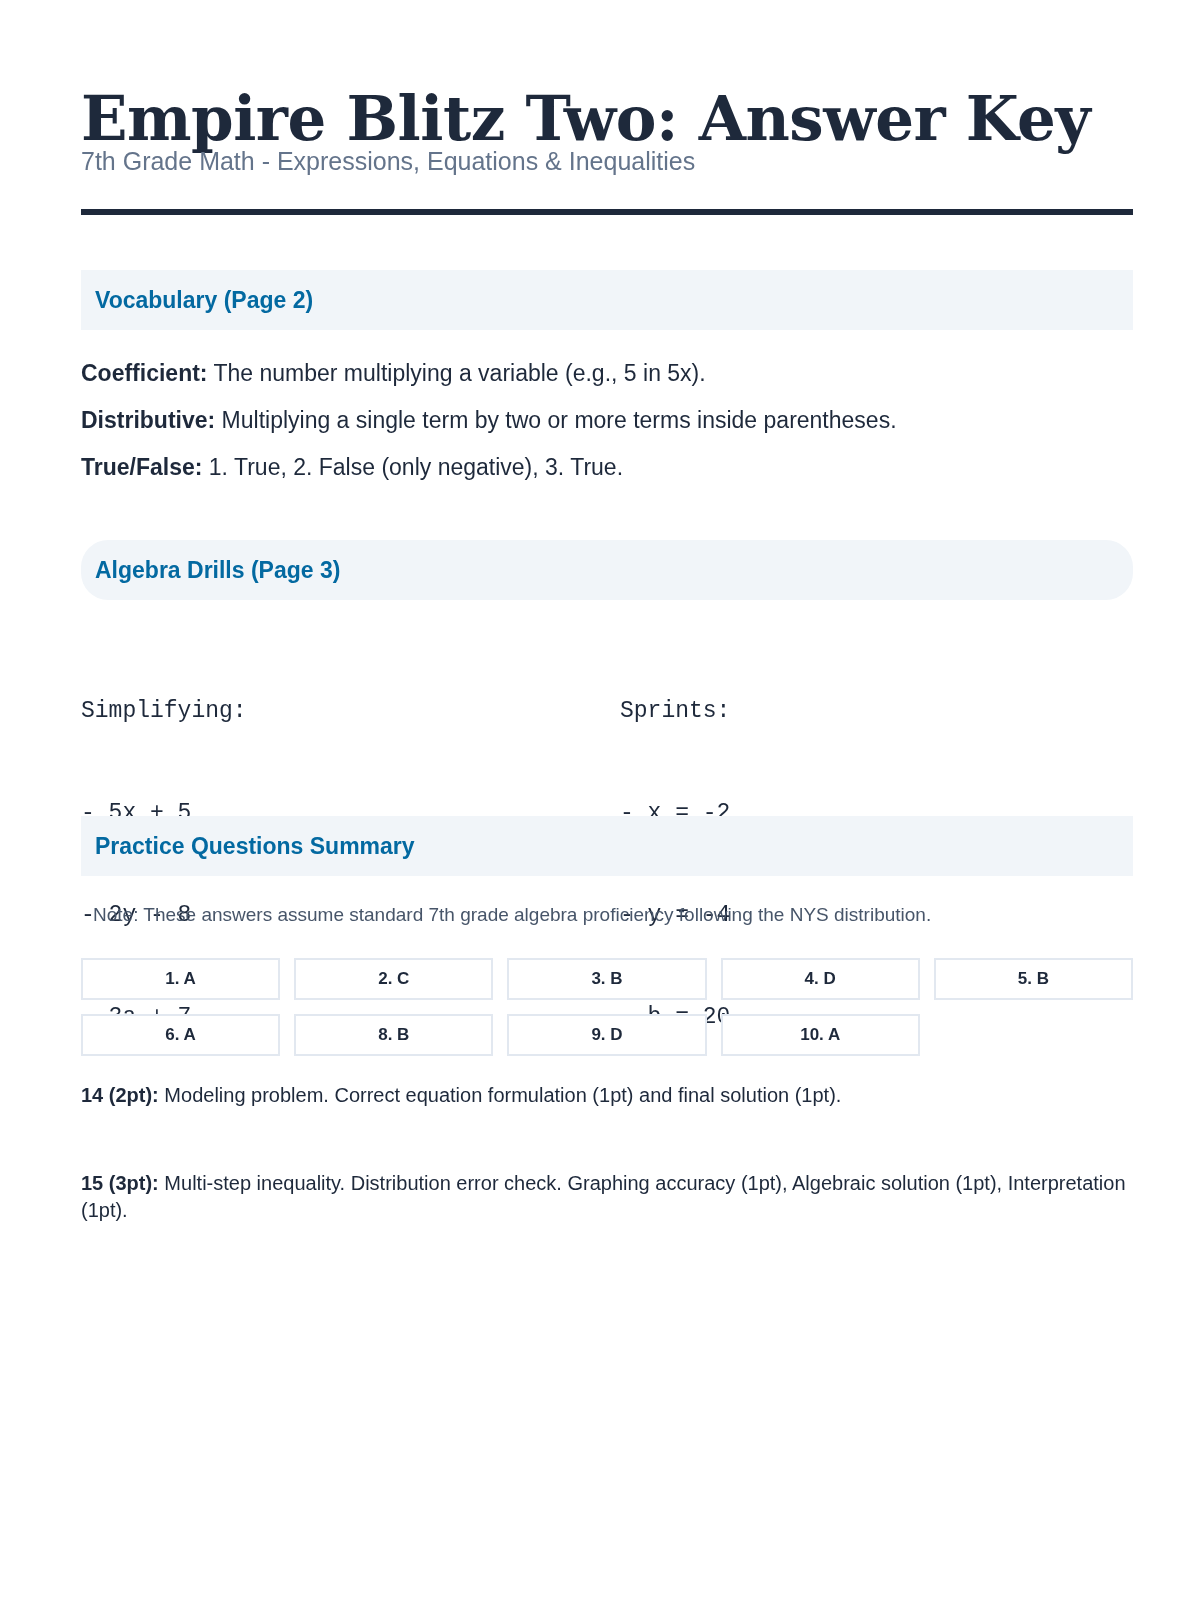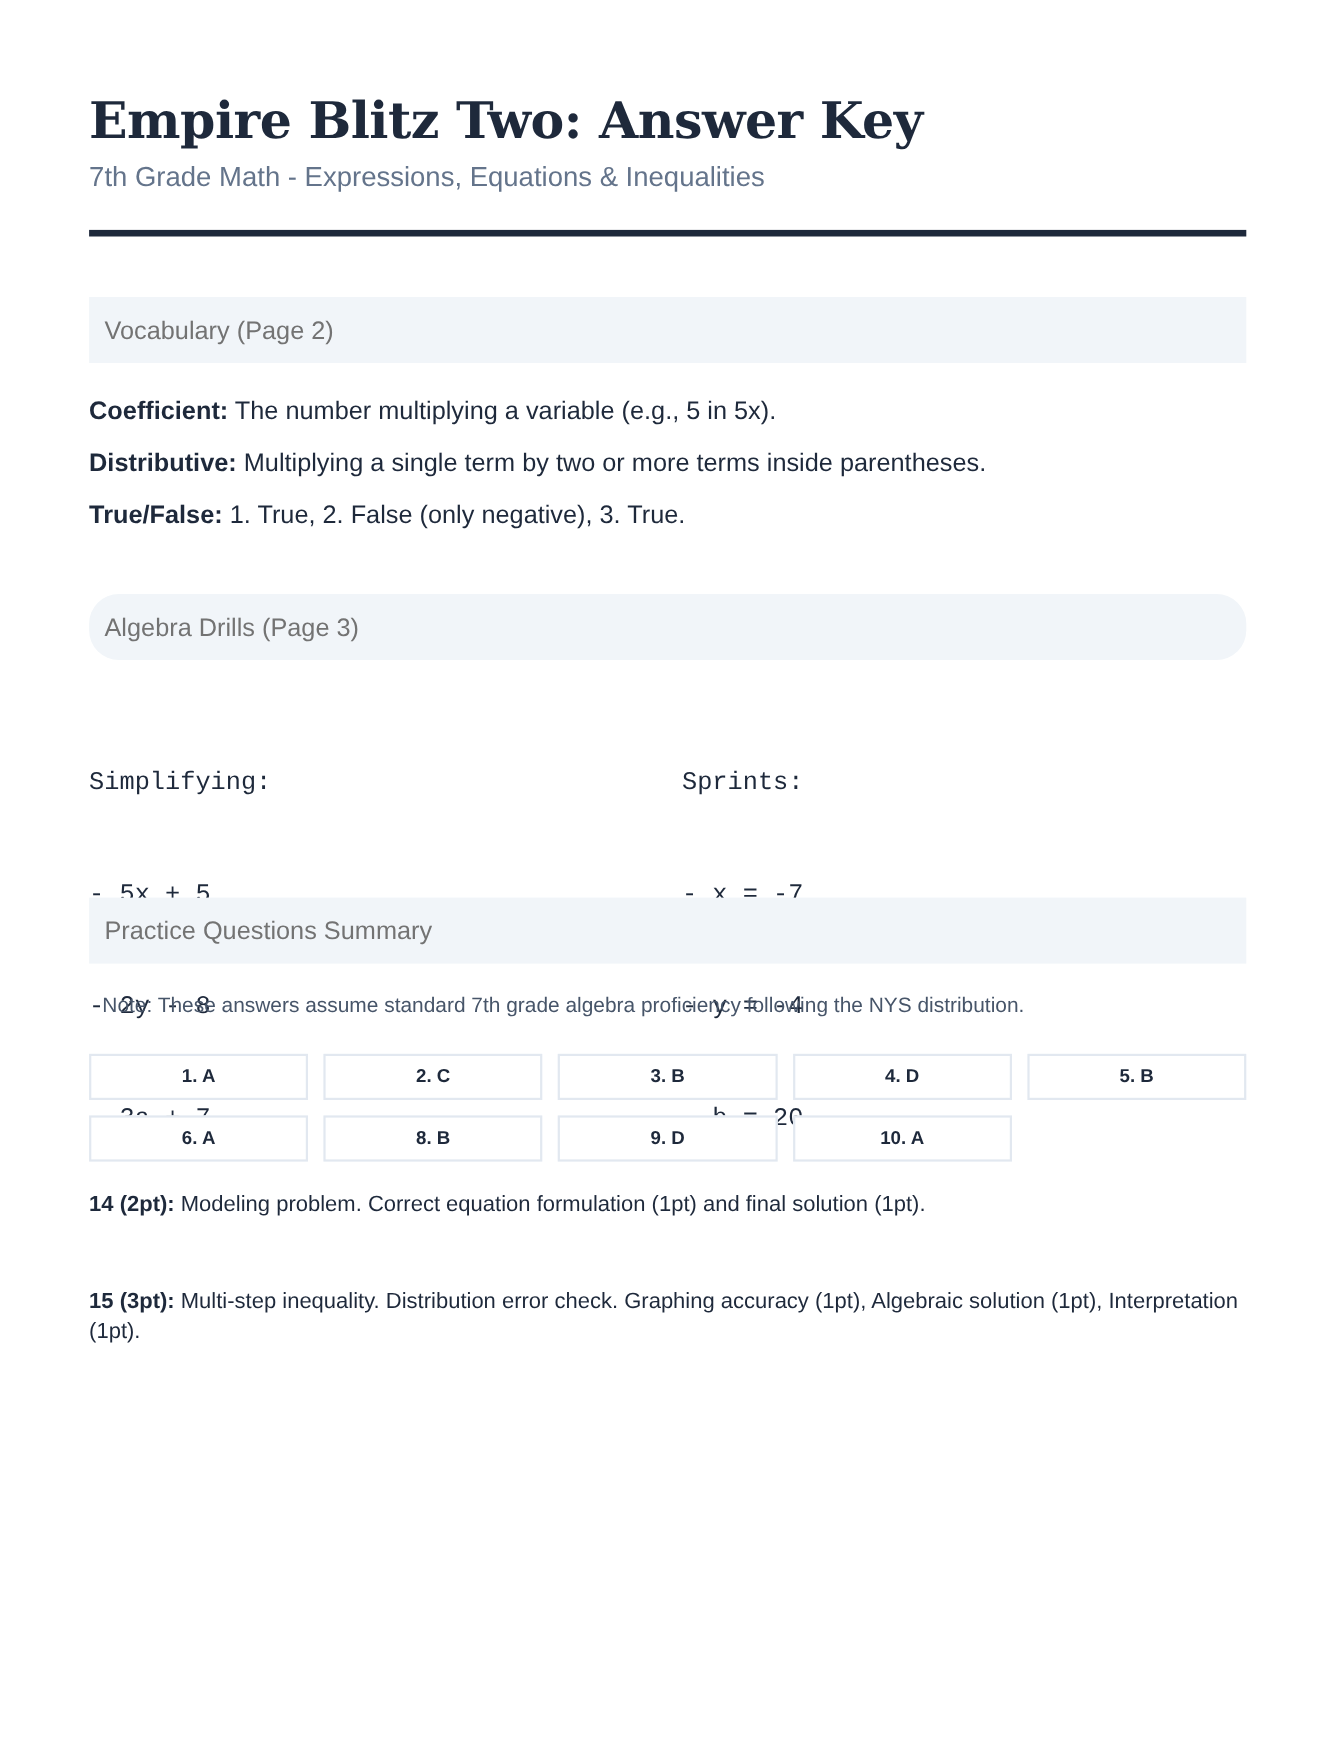--- a/index.html
+++ b/index.html
@@ -6,34 +6,34 @@
     html, body { width: 1200px; height: 1600px; background: #ffffff; }
     body {
       font-family: "Liberation Sans", "DejaVu Sans", sans-serif;
       color: #1e293b;
       position: relative;
     }
     .page { position: absolute; left: 81px; top: 0; width: 1052px; }
     .title {
       position: absolute; top: 82px; left: 0;
       font-family: "DejaVu Serif", "Liberation Serif", serif;
-      font-weight: bold; font-size: 46px; color: #1e293b;
+      font-weight: bold; font-size: 61px; color: #1e293b;
       letter-spacing: -0.5px; line-height: 1.2; white-space: nowrap;
     }
     .subtitle {
       position: absolute; top: 146px; left: 0;
       font-size: 25px; color: #64748b; line-height: 1.2; white-space: nowrap;
     }
     .rule { position: absolute; top: 209px; left: 0; width: 1052px; height: 6px; background: #1e293b; }
 
     .section-header {
       position: absolute; left: 0; width: 1052px; height: 60px;
       background: #f1f5f9; padding-left: 14px;
       display: flex; align-items: center;
-      font-weight: normal; font-size: 23px; color: #737373;
+      font-weight: bold; font-size: 23px; color: #0369a1;
     }
     .vocab-line {
       position: absolute; left: 0; font-size: 23px; color: #1e293b; white-space: nowrap;
     }
     .vocab-line b { font-weight: bold; }
 
     .mono {
       font-family: "Liberation Mono", "DejaVu Sans Mono", monospace;
       font-size: 23px; color: #1e293b; line-height: 34px; white-space: pre;
       position: absolute;
@@ -78,21 +78,21 @@
 
   <div class="section-header" style="top:540px;border-radius:27px;">Algebra Drills (Page 3)</div>
   <div class="mono" style="left:0; top:626px;">
     <div>Simplifying:</div>
     <div>- 5x + 5</div>
     <div>- 2y - 8</div>
     <div>- 3a + 7</div>
   </div>
   <div class="mono" style="left:539px; top:626px;">
     <div>Sprints:</div>
-    <div>- x = -7</div>
+    <div>- x = -2</div>
     <div>- y = -4</div>
     <div>- b = 20</div>
   </div>
 
   <div class="section-header" style="top:816px;">Practice Questions Summary</div>
   <div class="note">Note: These answers assume standard 7th grade algebra proficiency following the NYS distribution.</div>
 
   <div class="grid">
     <div class="cell">1. A</div>
     <div class="cell">2. C</div>

